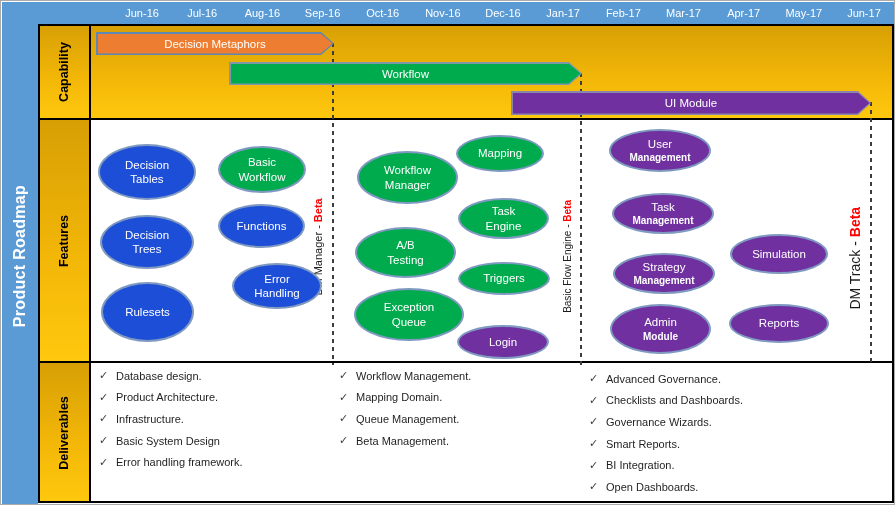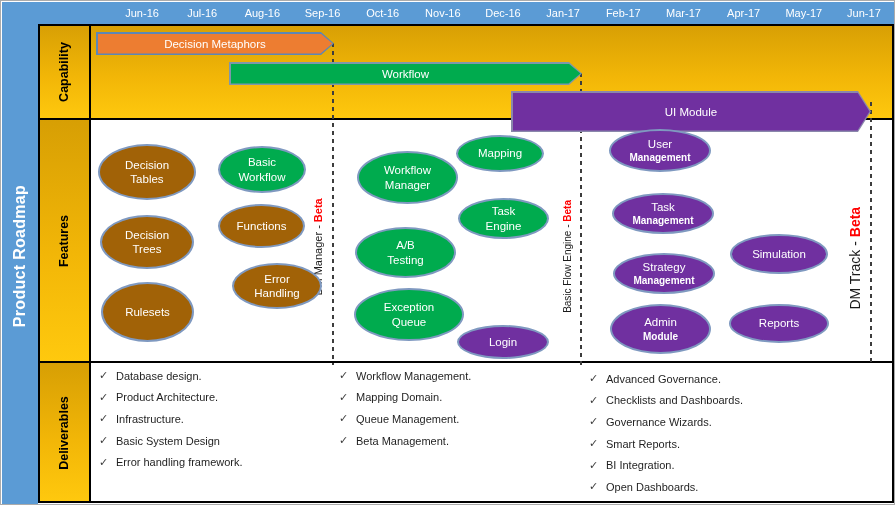--- a/index.html
+++ b/index.html
@@ -4,21 +4,21 @@
 <style>
   * { margin:0; padding:0; box-sizing:border-box; }
   body { background:#e8e8e8; font-family:"Liberation Sans", sans-serif; }
   .app { position:relative; width:895px; height:505px; background:#FFFFFF;
          border:1px solid #ABABAB; overflow:hidden; }
 
   
   .band-top  { position:absolute; left:1px; top:1px; width:892px; height:22px; background:#5B9BD5; }
   .band-left { position:absolute; left:1px; top:1px; width:36px;  height:502px; background:#5B9BD5; }
 
-  .months { position:absolute; left:111px; top:2px; width:782px; height:21px; display:flex; z-index:3;justify-content:center; }
+  .months { position:absolute; left:111px; top:2px; width:782px; height:21px; display:flex; z-index:3; }
   .month  { flex:1; text-align:center; line-height:20px; color:#FFFFFF; font-size:11px; }
 
   .app-title { position:absolute; left:19px; top:255px; transform:translate(-50%,-50%) rotate(-90deg);
                white-space:nowrap; color:#FFFFFF; font-weight:bold; font-size:16px; letter-spacing:.3px; z-index:3; }
 
   
   .gold { background:linear-gradient(180deg,#D79F04 0%,#F2B607 55%,#FFC90E 100%); }
   .cell { position:absolute; z-index:1; }
   .rot-label { position:absolute; transform:translate(-50%,-50%) rotate(-90deg); white-space:nowrap;
                font-weight:bold; font-size:12.5px; color:#000; z-index:4; }
@@ -43,21 +43,21 @@
 
   
   .beta { position:absolute; transform:translate(-50%,-50%) rotate(-90deg); white-space:pre;
           color:#1a1a1a; z-index:7; }
   .beta .bword { color:#FF0000; font-weight:bold; }
 
   
   .ellipse { position:absolute; border-radius:50%; border:2px solid #7F99C0;
              display:flex; flex-direction:column; align-items:center; justify-content:center;
              text-align:center; color:#FFFFFF; z-index:8; }
-  .ellipse.orange { background:#a16207; }
+  .ellipse.orange { background:#1d4ed8; }
   .ellipse.green  { background:#00AB4E; }
   .ellipse.purple { background:#7030A0; }
   .etext { white-space:pre-line; font-size:11.5px; line-height:1.22; }
   .esub  { font-size:10px; font-weight:bold; line-height:1.2; margin-top:1px; }
 
   
   .dcol { position:absolute; z-index:8; }
   .ditem { display:flex; align-items:center; height:21.6px; color:#1f1f1f; }
   .check { width:17px; font-size:11px; color:#3c3c3c; flex:0 0 17px; }
   .dtext { font-size:11px; }
@@ -106,21 +106,21 @@
   <div class="gl" style="left:891px; top:23px; width:2px; height:479px;"></div>
 
   <div class="arrow orange-a" style="left:95px; top:31px; width:238px; height:23px;">
     <div class="afill"></div>
     <span class="albl">Decision Metaphors</span>
   </div>
   <div class="arrow green-a" style="left:228px; top:61px; width:353px; height:23px;">
     <div class="afill"></div>
     <span class="albl">Workflow</span>
   </div>
-  <div class="arrow purple-a" style="left:510px; top:90px; width:360px; height:41px;">
+  <div class="arrow purple-a" style="left:510px; top:90px; width:360px; height:24px;">
     <div class="afill"></div>
     <span class="albl">UI Module</span>
   </div>
 
   <div class="vdash" style="left:331px; top:42px;  height:322px;"></div>
   <div class="vdash" style="left:579px; top:72px;  height:292px;"></div>
   <div class="vdash" style="left:869px; top:101px; height:263px;"></div>
 
   <div class="beta" style="left:317px; top:252px; font-size:11px;">
     <span class="bprefix">DM Manager - </span><span class="bword">Beta</span>
@@ -167,20 +167,23 @@
 Testing</span>
   </div>
   <div class="ellipse green" style="left:457px; top:197px; width:91px; height:41px;">
     <span class="etext">Task
 Engine</span>
   </div>
   <div class="ellipse green" style="left:353px; top:287px; width:110px; height:53px;">
     <span class="etext">Exception
 Queue</span>
   </div>
+  <div class="ellipse green" style="left:457px; top:261px; width:92px; height:33px;">
+    <span class="etext">Triggers</span>
+  </div>
   <div class="ellipse purple" style="left:456px; top:324px; width:92px; height:34px;">
     <span class="etext">Login</span>
   </div>
 
   <div class="ellipse purple" style="left:608px; top:128px; width:102px; height:43px;">
     <span class="etext">User</span>
     <span class="esub">Management</span>
   </div>
   <div class="ellipse purple" style="left:611px; top:192px; width:102px; height:41px;">
     <span class="etext">Task</span>

